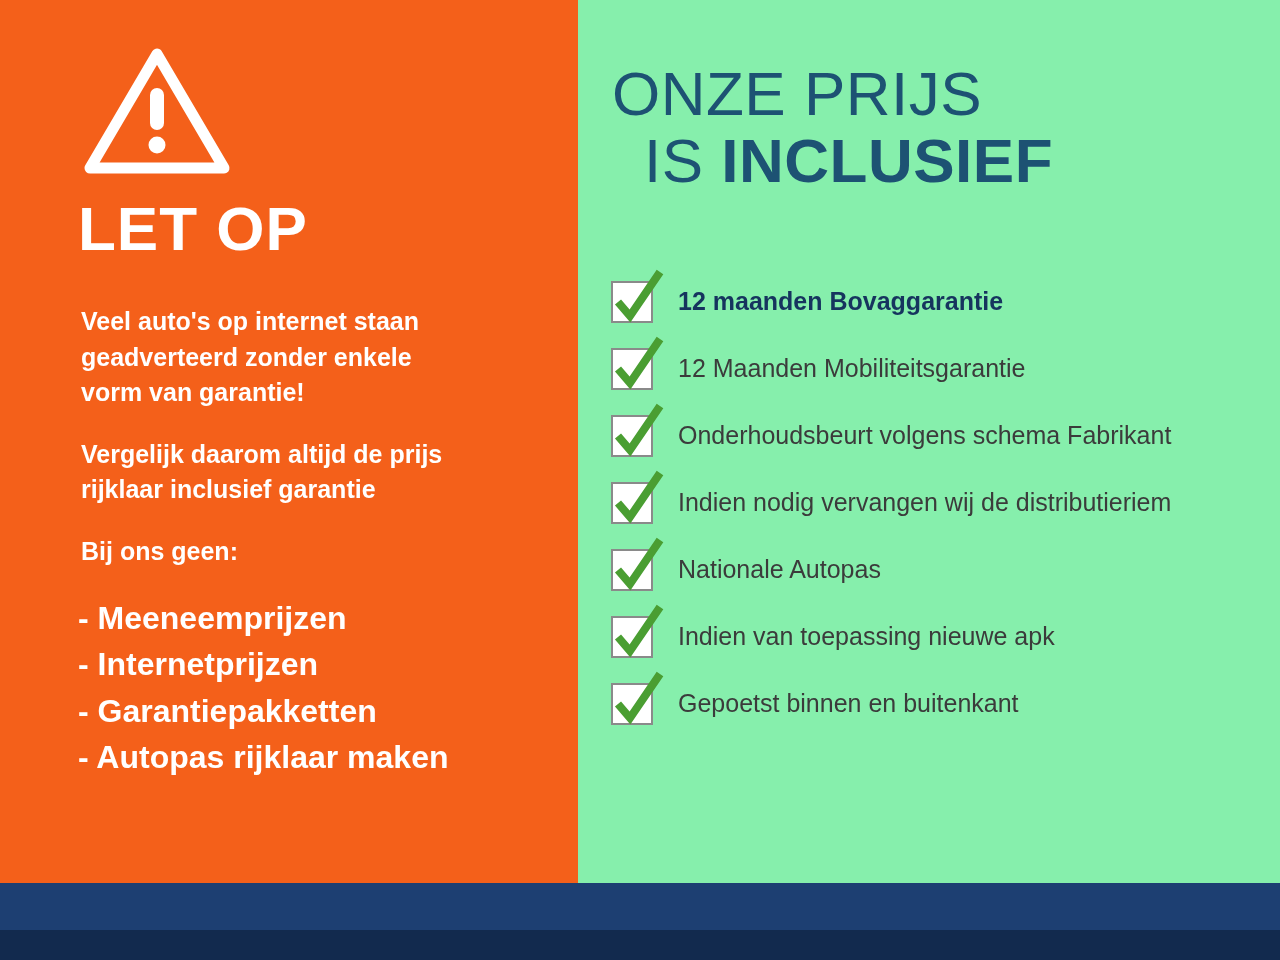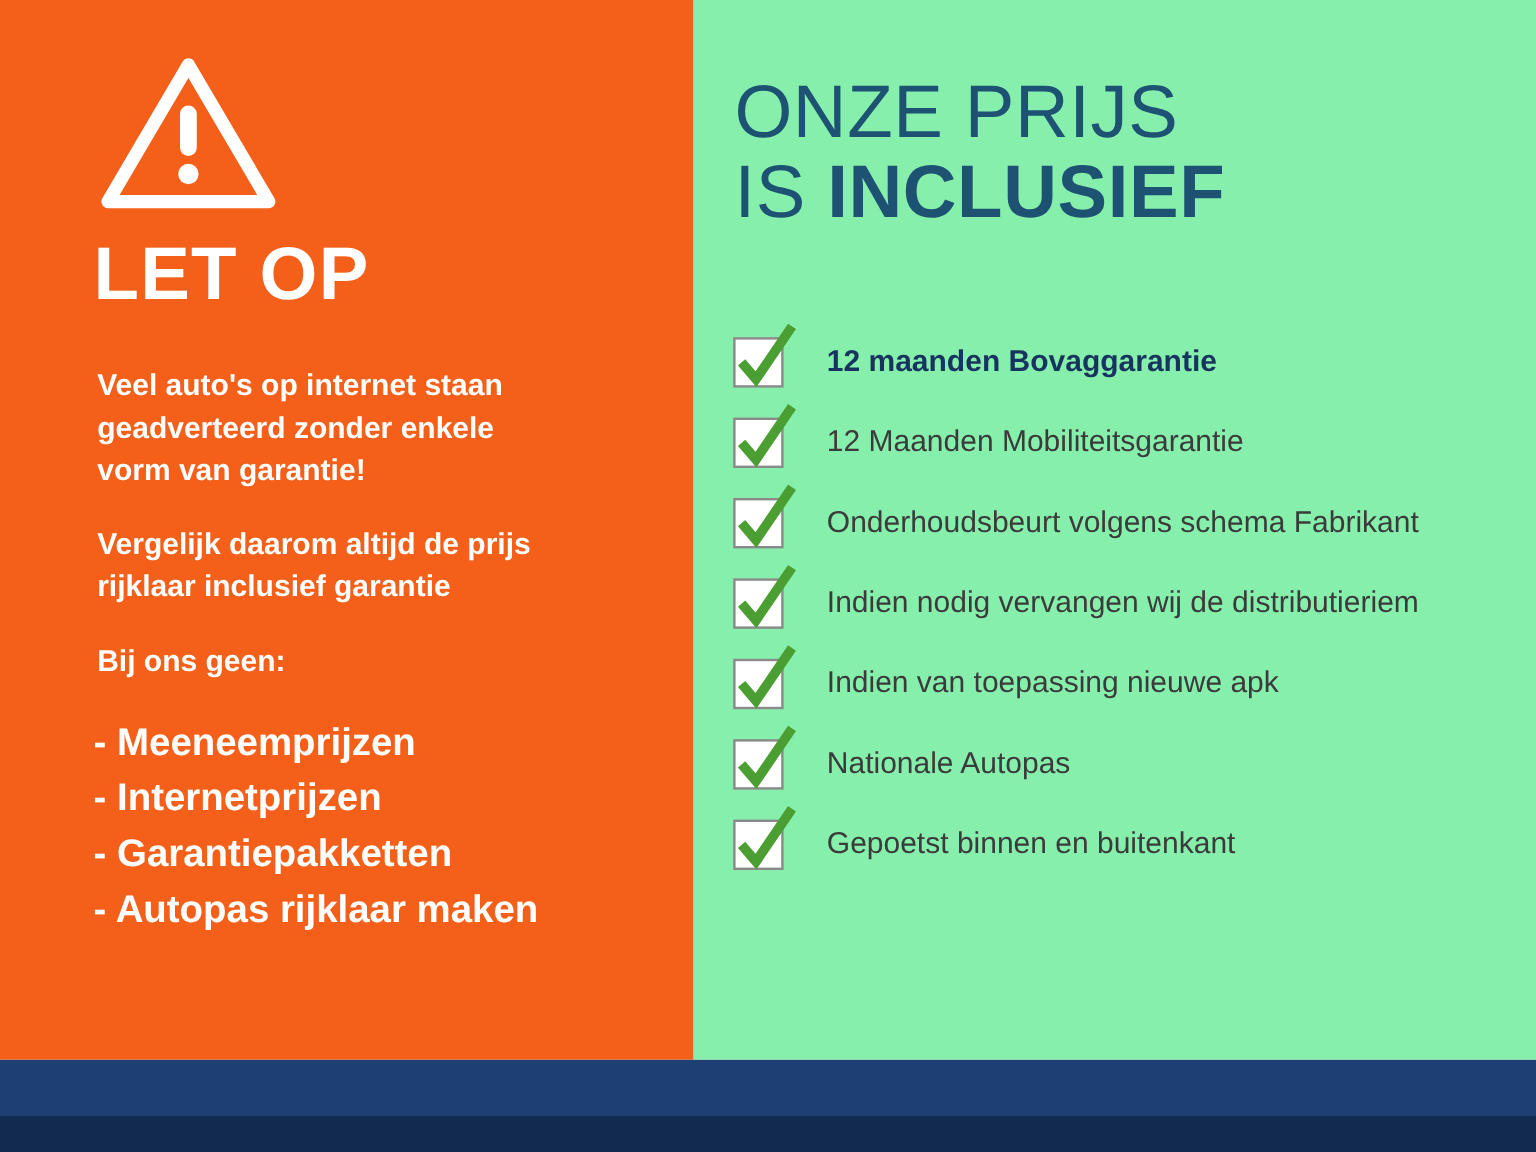--- a/index.html
+++ b/index.html
@@ -95,39 +95,39 @@
     font-size: 62px;
     font-weight: normal;
     letter-spacing: 0.5px;
     display: block;
   }
   .headline-l2 {
     font-size: 62px;
     display: block;
     margin-top: 4px;
     letter-spacing: 0.5px;
+    margin-left: 32px;
   }
   .headline-l2 .light {
     font-weight: normal;
   }
   .headline-l2 .bold {
     font-weight: bold;
   }
 
   .check-list {
     margin: 0;
     padding: 0;
     list-style: none;
     margin-top: 76px;
   }
   .check-item {
     display: flex;
     align-items: center;
     height: 67px;
-    gap: 11px;
   }
   .check-icon {
     width: 44px;
     height: 44px;
     flex: 0 0 44px;
     position: relative;
     margin-right: 22px;
   }
   .check-icon svg {
     position: absolute;
@@ -234,30 +234,30 @@
           </span>
           <span class="check-label">Indien nodig vervangen wij de distributieriem</span>
         </li>
         <li class="check-item">
           <span class="check-icon">
             <svg width="60" height="60" viewBox="0 0 60 60" xmlns="http://www.w3.org/2000/svg" aria-hidden="true">
               <rect x="2" y="16" width="40" height="40" fill="#ffffff" stroke="#8a8a8a" stroke-width="2"></rect>
               <path d="M8 36 L20 50 L50 6" fill="none" stroke="#4a9e32" stroke-width="8"></path>
             </svg>
           </span>
+          <span class="check-label">Nationale Autopas</span>
+        </li>
+        <li class="check-item">
+          <span class="check-icon">
+            <svg width="60" height="60" viewBox="0 0 60 60" xmlns="http://www.w3.org/2000/svg" aria-hidden="true">
+              <rect x="2" y="16" width="40" height="40" fill="#ffffff" stroke="#8a8a8a" stroke-width="2"></rect>
+              <path d="M8 36 L20 50 L50 6" fill="none" stroke="#4a9e32" stroke-width="8"></path>
+            </svg>
+          </span>
           <span class="check-label">Indien van toepassing nieuwe apk</span>
-        </li>
-        <li class="check-item">
-          <span class="check-icon">
-            <svg width="60" height="60" viewBox="0 0 60 60" xmlns="http://www.w3.org/2000/svg" aria-hidden="true">
-              <rect x="2" y="16" width="40" height="40" fill="#ffffff" stroke="#8a8a8a" stroke-width="2"></rect>
-              <path d="M8 36 L20 50 L50 6" fill="none" stroke="#4a9e32" stroke-width="8"></path>
-            </svg>
-          </span>
-          <span class="check-label">Nationale Autopas</span>
         </li>
         <li class="check-item">
           <span class="check-icon">
             <svg width="60" height="60" viewBox="0 0 60 60" xmlns="http://www.w3.org/2000/svg" aria-hidden="true">
               <rect x="2" y="16" width="40" height="40" fill="#ffffff" stroke="#8a8a8a" stroke-width="2"></rect>
               <path d="M8 36 L20 50 L50 6" fill="none" stroke="#4a9e32" stroke-width="8"></path>
             </svg>
           </span>
           <span class="check-label">Gepoetst binnen en buitenkant</span>
         </li>

